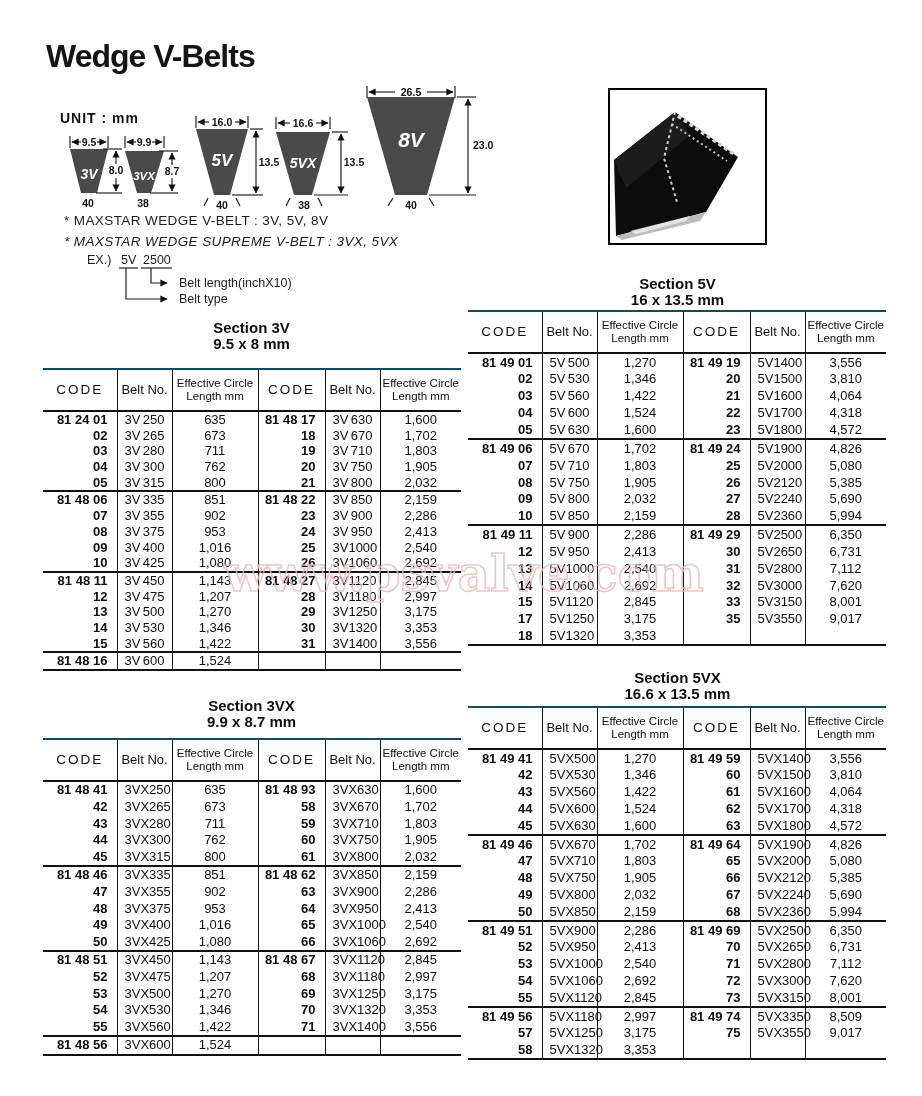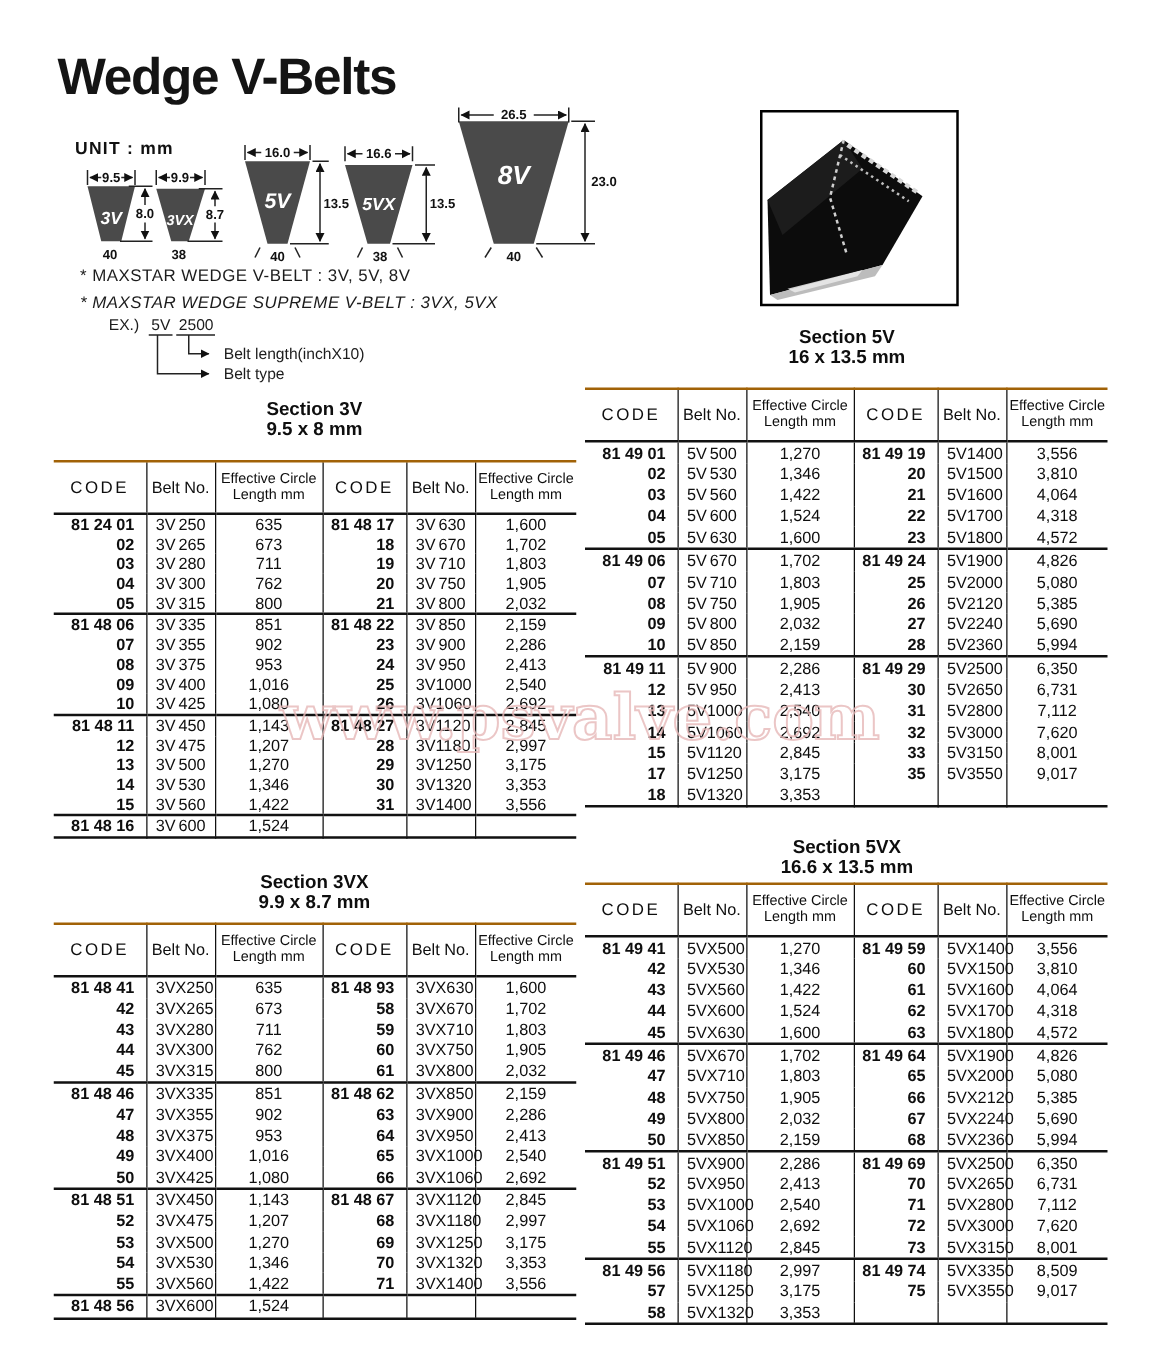--- a/index.html
+++ b/index.html
@@ -1,35 +1,35 @@
 <!DOCTYPE html>
 <html><head>
 <meta charset="utf-8">
 <style>
   html,body{margin:0;padding:0;background:#fff;}
   .page{position:relative;width:922px;height:1096px;background:#fff;overflow:hidden;
         font-family:"Liberation Sans",sans-serif;color:#111;}
-  h1.title{position:absolute;left:46px;top:38px;margin:0;font-size:41px;font-weight:700;
+  h1.title{position:absolute;left:46px;top:38px;margin:0;font-size:32px;font-weight:700;
         letter-spacing:-1px;color:#141414;}
   .unit{position:absolute;left:60px;top:110px;font-size:14px;font-weight:700;letter-spacing:1px;}
   .diagrams{position:absolute;left:55px;top:85px;}
   .photo{position:absolute;left:608px;top:88px;width:159px;height:157px;border:2px solid #000;
         box-sizing:border-box;background:#fff;}
   .note{position:absolute;left:64px;font-size:13.5px;letter-spacing:.4px;color:#1c1c1c;}
   .n1{top:213px;}
   .n2{top:234px;font-style:italic;}
   .ex{position:absolute;left:85px;top:249px;}
   .stitle{position:absolute;text-align:center;font-weight:700;font-size:15px;line-height:16px;color:#0e0e0e;}
   .st-3v{left:43px;top:320px;width:417px;}
-  .st-5v{left:468px;top:262px;width:419px;}
+  .st-5v{left:468px;top:276px;width:419px;}
   .st-3vx{left:43px;top:698px;width:417px;}
   .st-5vx{left:468px;top:670px;width:419px;}
 
   table.belt-table{position:absolute;border-collapse:collapse;table-layout:fixed;width:418px;
-        border-top:2px solid #a16207;border-bottom:2px solid #111;font-size:13px;color:#0e0e0e;}
+        border-top:2px solid #0c4a6e;border-bottom:2px solid #111;font-size:13px;color:#0e0e0e;}
   .belt-table th,.belt-table td{padding:0;margin:0;line-height:1.05;vertical-align:middle;}
   .belt-table th+th,.belt-table td+td{border-left:1px solid #111;}
   .belt-table thead th{height:40px;border-bottom:2px solid #111;font-weight:400;text-align:center;
         font-size:13px;}
   .belt-table thead th.hdr-code{font-size:13.5px;letter-spacing:2px;}
   .belt-table thead th.small{font-size:11.5px;line-height:1.15;margin-top:39px;}
   .belt-table tr.group-start td{border-top:2px solid #111;}
   .belt-table td.code{text-align:right;padding-right:9px;font-weight:700;white-space:nowrap;}
   .belt-table td.len{text-align:center;}
   .bw{display:flex;justify-content:space-between;padding:0 7px;}

